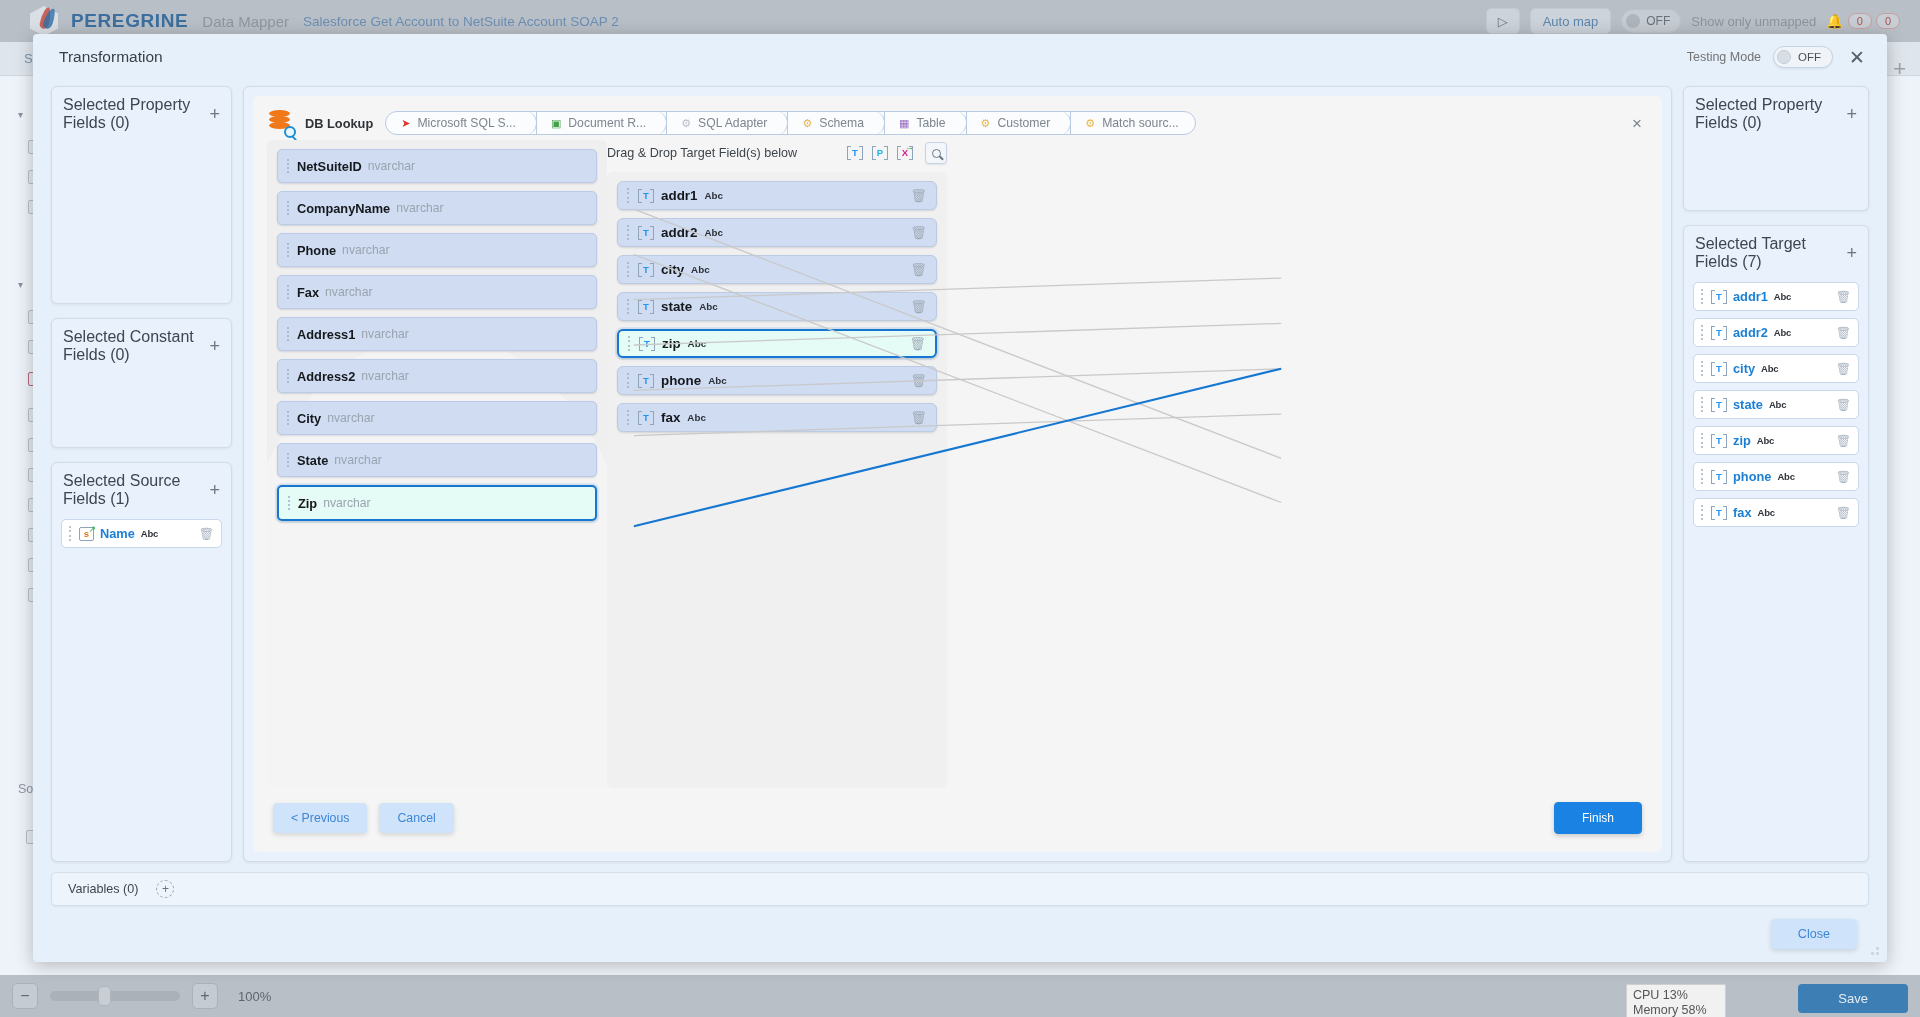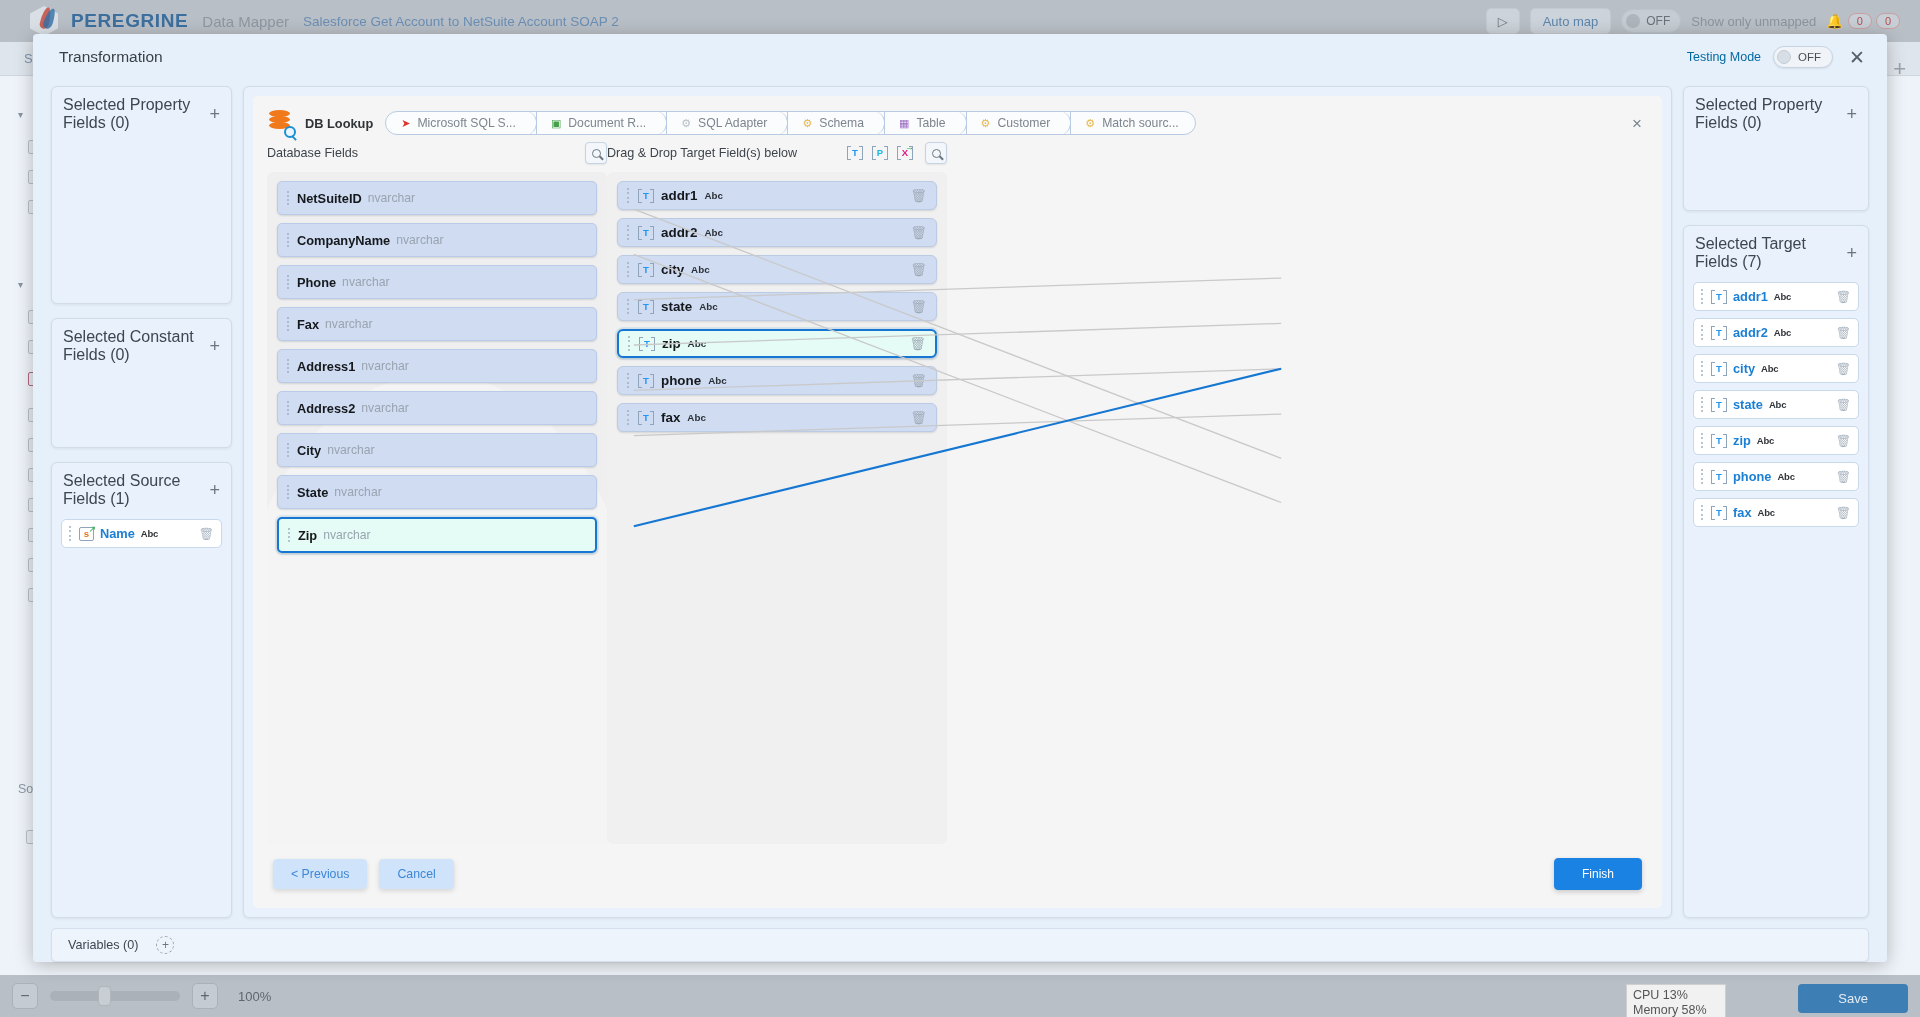--- a/index.html
+++ b/index.html
@@ -114,21 +114,21 @@
     position:absolute; left:33px; top:34px; width:1854px; height:928px;
     background:#e6f0fb; border-radius:4px;
     box-shadow:0 3px 18px rgba(0,0,0,.25);
     display:flex; flex-direction:column;
   }
   .modal-head {
     height:46px; display:flex; align-items:center; padding:0 18px 0 26px; flex:0 0 auto;
   }
   .modal-title { font-size:15.5px; color:#3a3f45; }
   .modal-head-right { margin-left:auto; display:flex; align-items:center; gap:12px; }
-  .testing-lbl { font-size:12.5px; color:#0369a1; }
+  .testing-lbl { font-size:12.5px; color:#737373; }
   .t-toggle {
     display:flex; align-items:center; gap:7px; height:22px;
     background:#f0f4f9; border:1px solid #c7d4e2; border-radius:11px;
     padding:0 11px 0 3px; box-shadow:0 1px 2px rgba(0,0,0,.08);
   }
   .t-toggle .knob {
     width:14px; height:14px; border-radius:50%;
     background:#d7dee6; border:1px solid #c3ccd6;
   }
   .t-toggle .txt { font-size:11.5px; color:#4a4f55; }
@@ -547,27 +547,20 @@
                 <span>Match sourc...</span>
               </div>
             </div>
             <span class="bc-close">×</span>
           </div>
 
 
           <div class="cols">
 
             <div class="col col-db">
-              <div class="col-head">
-                <span class="ttl">Database Fields</span>
-                <span class="sp"></span>
-                <span class="icon-btn">
-                    <span class="mag-glyph"></span>
-                  </span>
-              </div>
               <div class="field-well">
                 <div class="well-arc"></div>
                 <div class="dbchip">
                   <span class="dots">
                       <i></i>
                       <i></i>
                       <i></i>
                       <i></i>
                     </span>
                   <span class="nm">NetSuiteID</span>
@@ -952,14 +945,22 @@
       </div>
     </div>
 
     <div class="vars-wrap">
       <div class="vars-bar">
         <span class="vars-lbl">Variables (0)</span>
         <span class="vars-plus">+</span>
       </div>
     </div>
 
+    <div class="modal-foot">
+      <button class="btn-close">Close</button>
+      <span class="resize-grip">
+          <i></i>
+          <i></i>
+          <i></i>
+        </span>
+    </div>
   </div>
 </div>
 
 </body></html>

